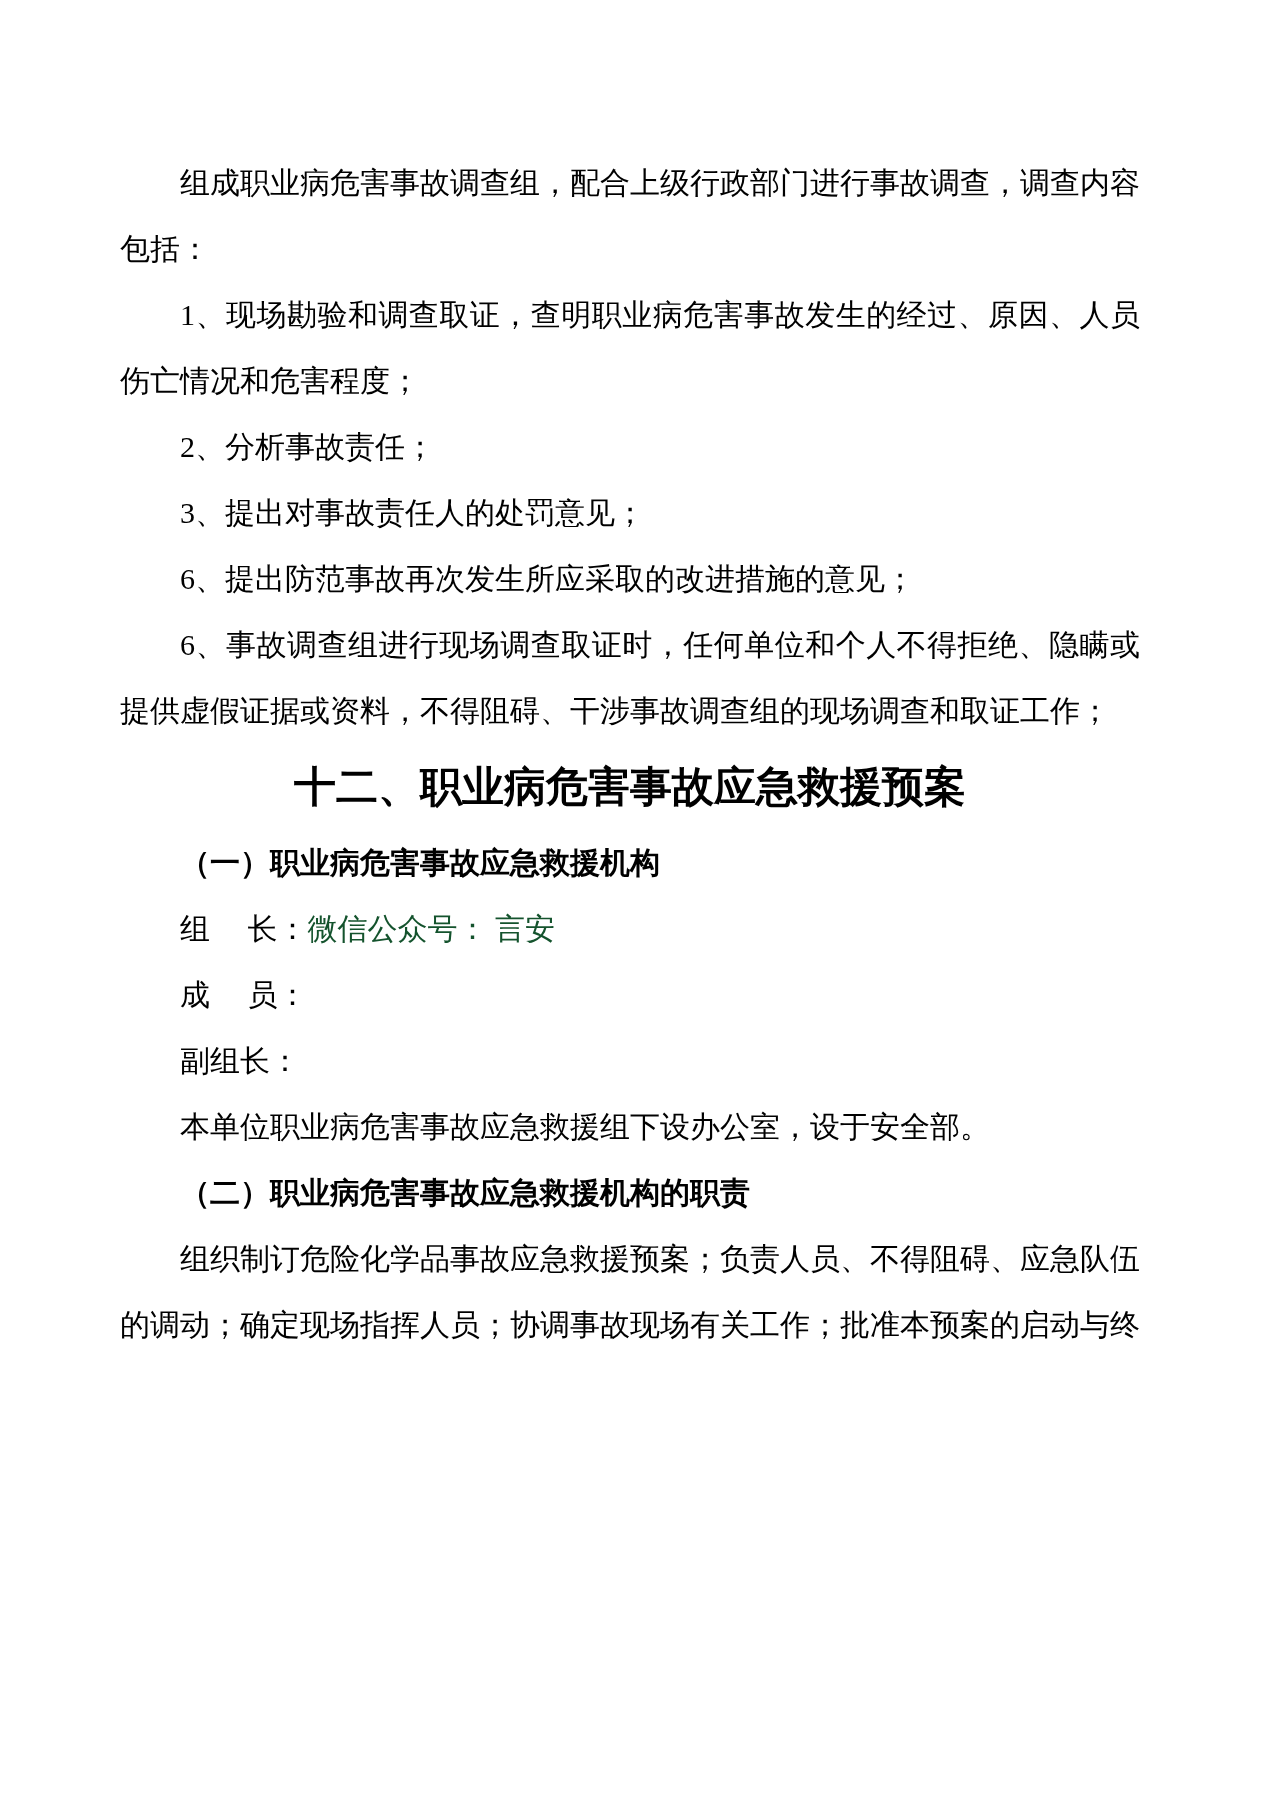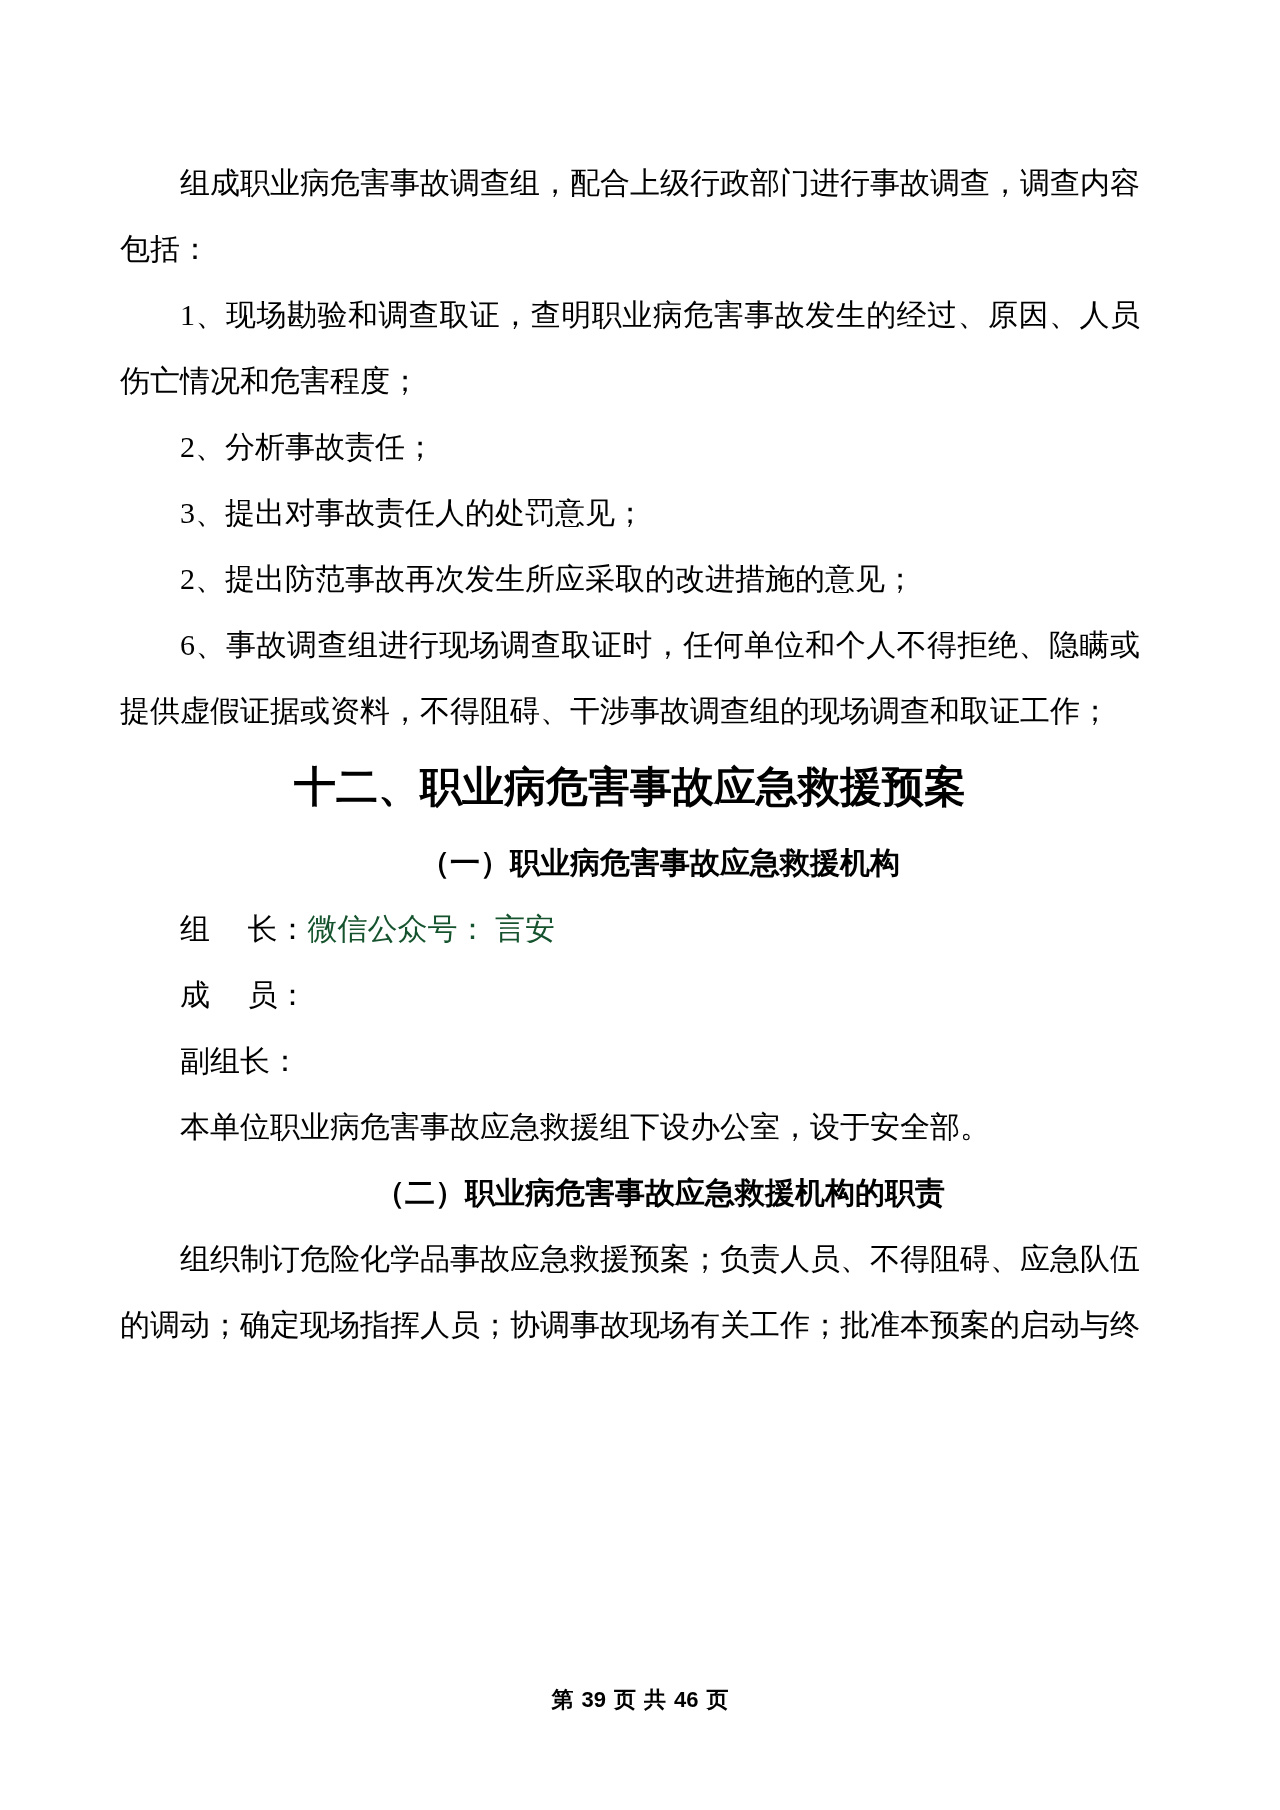--- a/index.html
+++ b/index.html
@@ -36,21 +36,20 @@
     line-height: 66px;
     margin: 10px 0 10px 0 !important;
     text-indent: 0;
   }
   .subheading {
     font-family: "Liberation Sans", "DejaVu Sans", sans-serif;
     font-size: 30px;
     font-weight: bold;
     line-height: 66px;
     text-indent: 2em;
-    text-align: center;
   }
   .red { color: #14532d; }
   .footer {
     position: absolute;
     top: 1680px;
     left: 0;
     width: 100%;
     text-align: center;
     font-size: 22px;
     font-weight: bold;
@@ -63,34 +62,33 @@
 </head>
 <body>
 
 <div class="page">
   <div class="content">
 
     <p class="para">组成职业病危害事故调查组，配合上级行政部门进行事故调查，调查内容包括：</p>
     <p class="para">1、现场勘验和调查取证，查明职业病危害事故发生的经过、原因、人员伤亡情况和危害程度；</p>
     <p class="para">2、分析事故责任；</p>
     <p class="para">3、提出对事故责任人的处罚意见；</p>
-    <p class="para">2、提出防范事故再次发生所应采取的改进措施的意见；</p>
+    <p class="para">6、提出防范事故再次发生所应采取的改进措施的意见；</p>
     <p class="para">6、事故调查组进行现场调查取证时，任何单位和个人不得拒绝、隐瞒或提供虚假证据或资料，不得阻碍、干涉事故调查组的现场调查和取证工作；</p>
 
     <h2 class="heading">十二、职业病危害事故应急救援预案</h2>
 
 
     <h3 class="subheading">（一）职业病危害事故应急救援机构</h3>
 
     <p class="para"><span>组　 长：</span><span class="red">微信公众号： 言安</span></p>
 
     <p class="para">成　 员：</p>
     <p class="para">副组长：</p>
     <p class="para">本单位职业病危害事故应急救援组下设办公室，设于安全部。</p>
 
     <h3 class="subheading">（二）职业病危害事故应急救援机构的职责</h3>
 
     <p class="para">组织制订危险化学品事故应急救援预案；负责人员、不得阻碍、应急队伍的调动；确定现场指挥人员；协调事故现场有关工作；批准本预案的启动与终</p>
 
   </div>
 
-  <div class="footer"><span>第</span><span class="num">39</span><span>页</span><span>共</span><span class="num">46</span><span>页</span></div>
 </div>
 
 </body></html>

